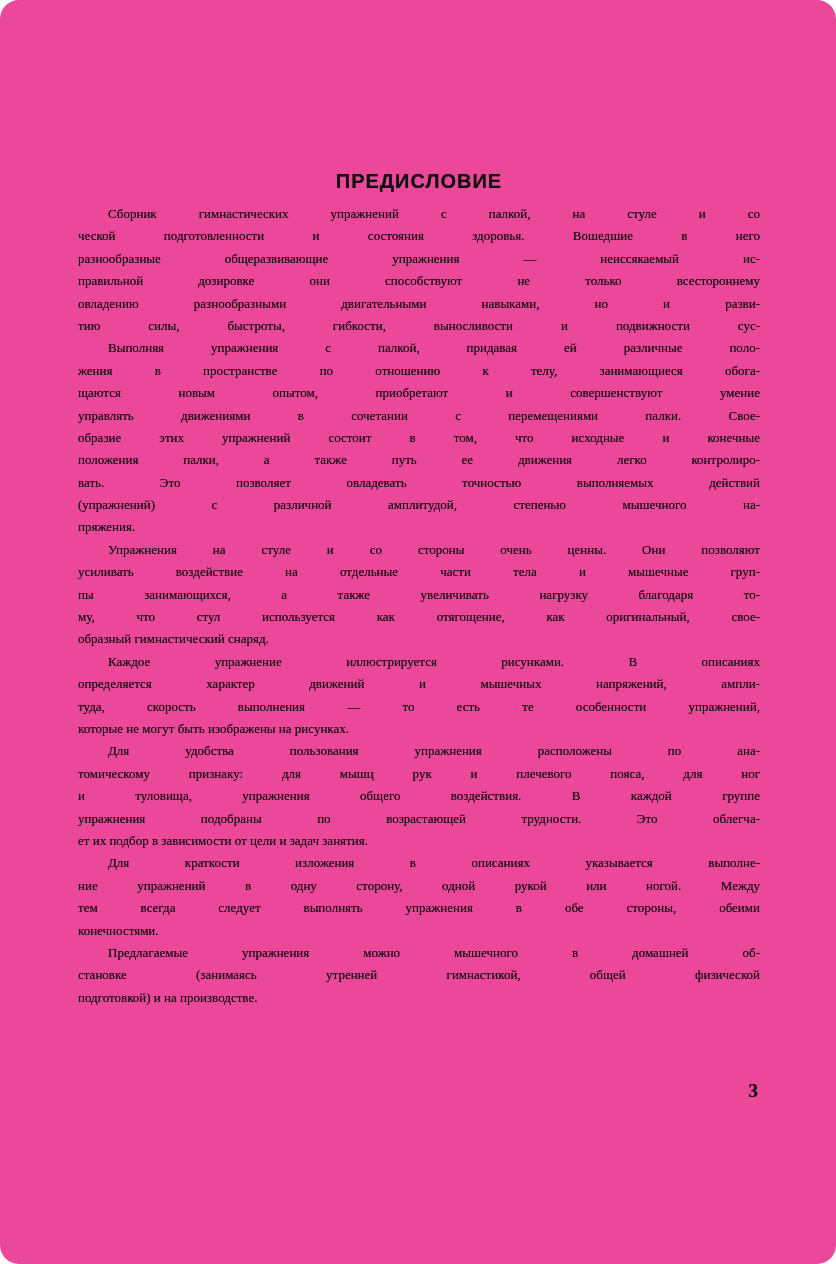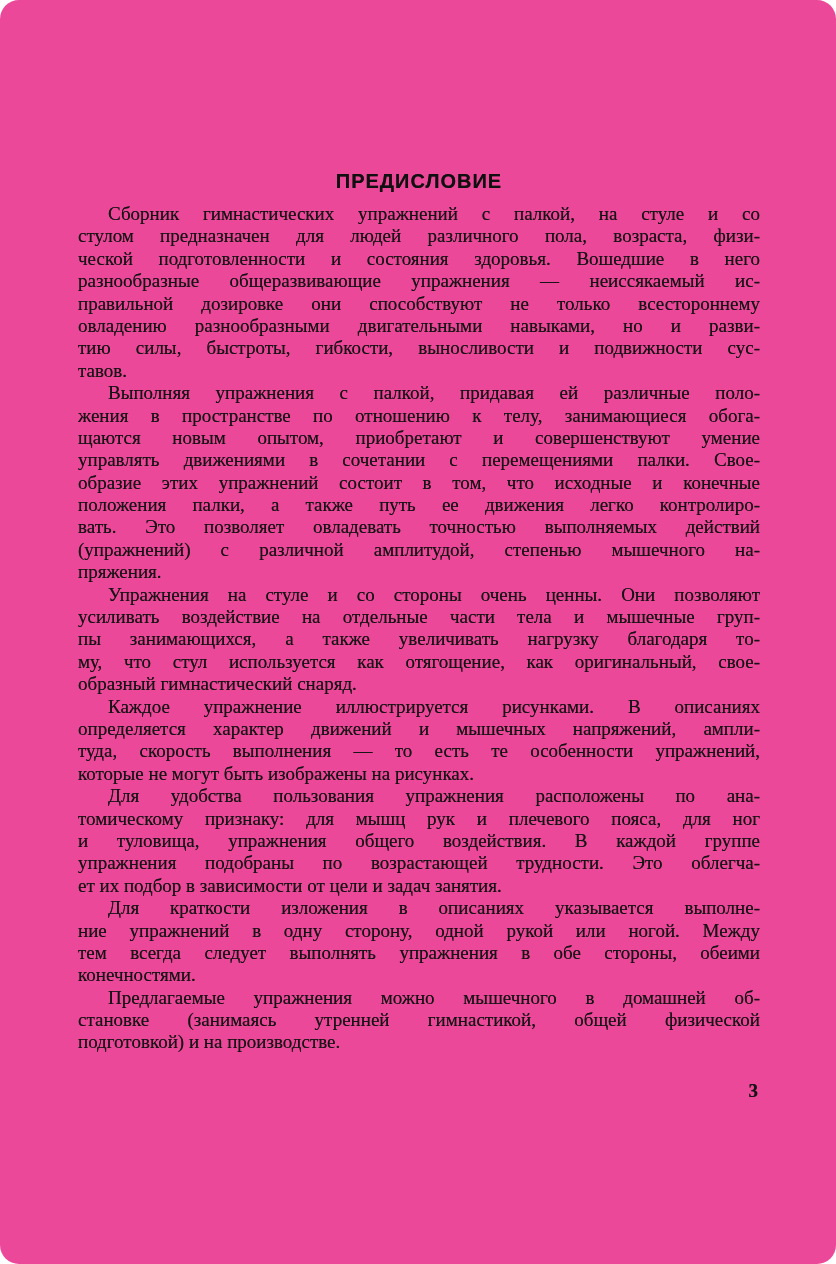--- a/index.html
+++ b/index.html
@@ -29,21 +29,21 @@
     line-height: 24px;
     letter-spacing: 1px;
     color: #101010;
     text-shadow: 0 0 0.5px rgba(0,0,0,0.65);
   }
   .page-body {
     position: absolute;
     top: 203px;
     left: 78px;
     width: 682px;
-    font-size: 19px;
+    font-size: 13px;
     text-shadow: 0 0 0.5px rgba(0,0,0,0.6);
   }
   .para {
     margin: 0;
     padding: 0;
   }
   .bodyline {
     height: 22.4px;
     line-height: 22.4px;
     overflow: hidden;
@@ -79,27 +79,25 @@
   }
 </style>
 </head>
 <body>
 
 <div class="sheet">
   <h1 class="page-title">ПРЕДИСЛОВИЕ</h1>
   <div class="page-body">
       <div class="para">
         <div class="bodyline first">Сборник гимнастических упражнений с палкой, на стуле и со</div>
-        <div class="bodyline">стулом предназначен для людей различного пола, возраста, физи-</div>
         <div class="bodyline">ческой подготовленности и состояния здоровья. Вошедшие в него</div>
         <div class="bodyline">разнообразные общеразвивающие упражнения — неиссякаемый ис-</div>
         <div class="bodyline">правильной дозировке они способствуют не только всестороннему</div>
         <div class="bodyline">овладению разнообразными двигательными навыками, но и разви-</div>
         <div class="bodyline">тию силы, быстроты, гибкости, выносливости и подвижности сус-</div>
-        <div class="bodyline last">тавов.</div>
       </div>
       <div class="para">
         <div class="bodyline first">Выполняя упражнения с палкой, придавая ей различные поло-</div>
         <div class="bodyline">жения в пространстве по отношению к телу, занимающиеся обога-</div>
         <div class="bodyline">щаются новым опытом, приобретают и совершенствуют умение</div>
         <div class="bodyline">управлять движениями в сочетании с перемещениями палки. Свое-</div>
         <div class="bodyline">образие этих упражнений состоит в том, что исходные и конечные</div>
         <div class="bodyline">положения палки, а также путь ее движения легко контролиро-</div>
         <div class="bodyline">вать. Это позволяет овладевать точностью выполняемых действий</div>
         <div class="bodyline">(упражнений) с различной амплитудой, степенью мышечного на-</div>

